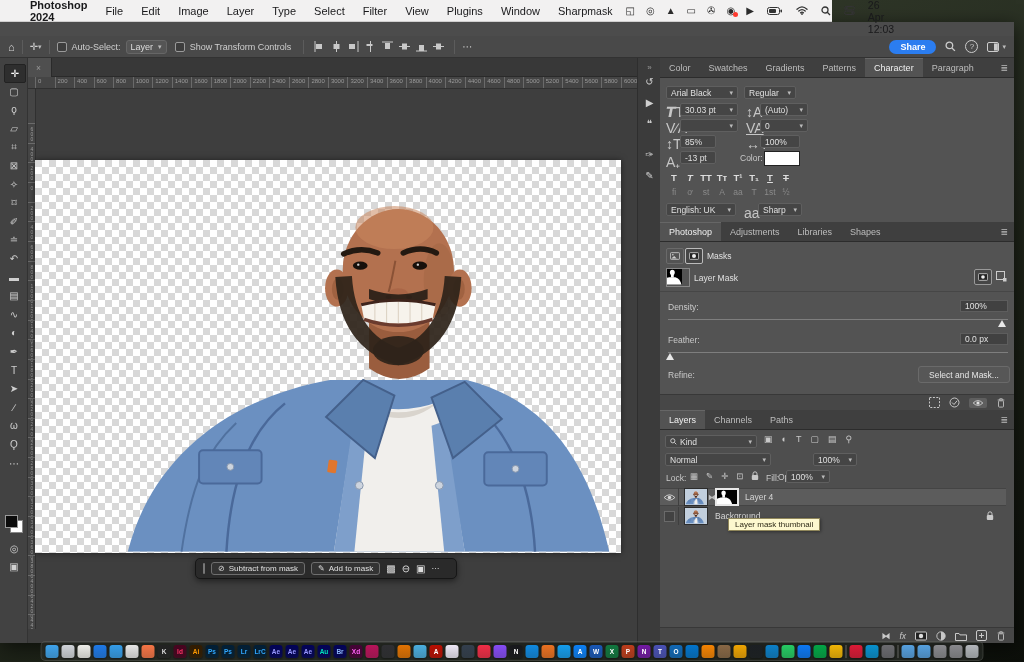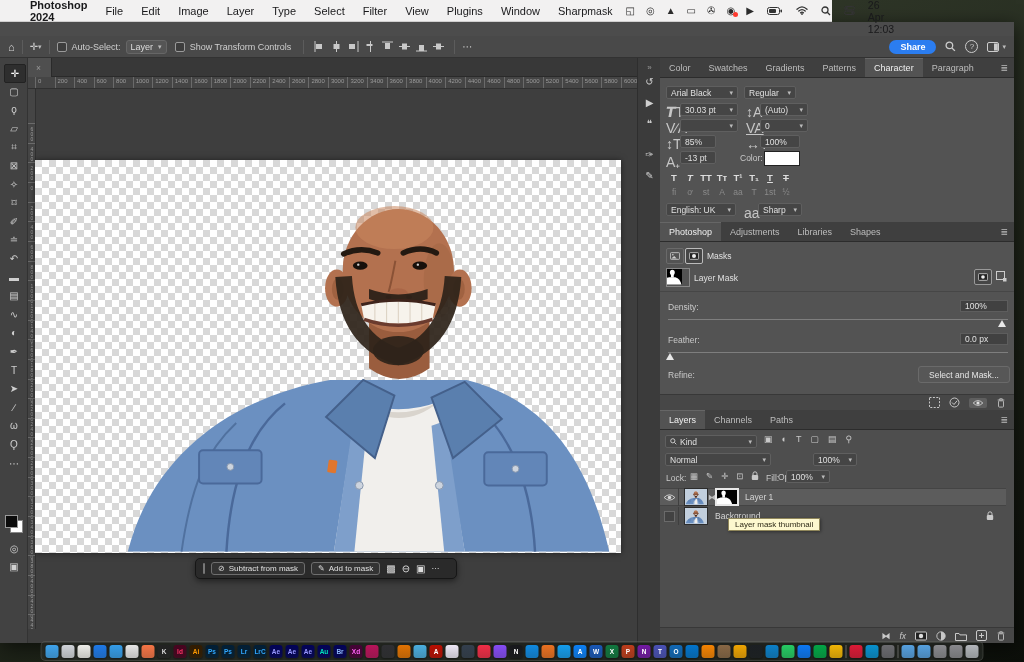--- a/index.html
+++ b/index.html
@@ -810,21 +810,21 @@
             <svg width="22" height="16" viewBox="60 0 480 350" preserveAspectRatio="xMidYMid slice">
               <use href="#portrait"></use>
             </svg>
           </span>
         <span style="width:8px;color:#bdbdbd;font-size:8px;text-align:center">⧓</span>
         <span class="mthumb" style="outline:2px solid #e8e8e8;outline-offset:-1px">
             <svg width="22" height="16" viewBox="110 10 420 280" preserveAspectRatio="xMidYMid slice">
               <use href="#silhouette"></use>
             </svg>
           </span>
-        <span class="txt" style="margin-left:7px;font-size:8.5px">Layer 1</span>
+        <span class="txt" style="margin-left:7px;font-size:8.5px">Layer 4</span>
       </div>
 
       <div class="lrow" style="top:77px">
         <span class="eyebox">
             <span style="width:9px;height:9px;border:1px solid #6a6a6a;background:#424242;display:inline-block"></span>
           </span>
         <span style="width:5px"></span>
         <span class="lthumb">
             <svg width="22" height="16" viewBox="60 0 480 350" preserveAspectRatio="xMidYMid slice">
               <use href="#portrait"></use>

